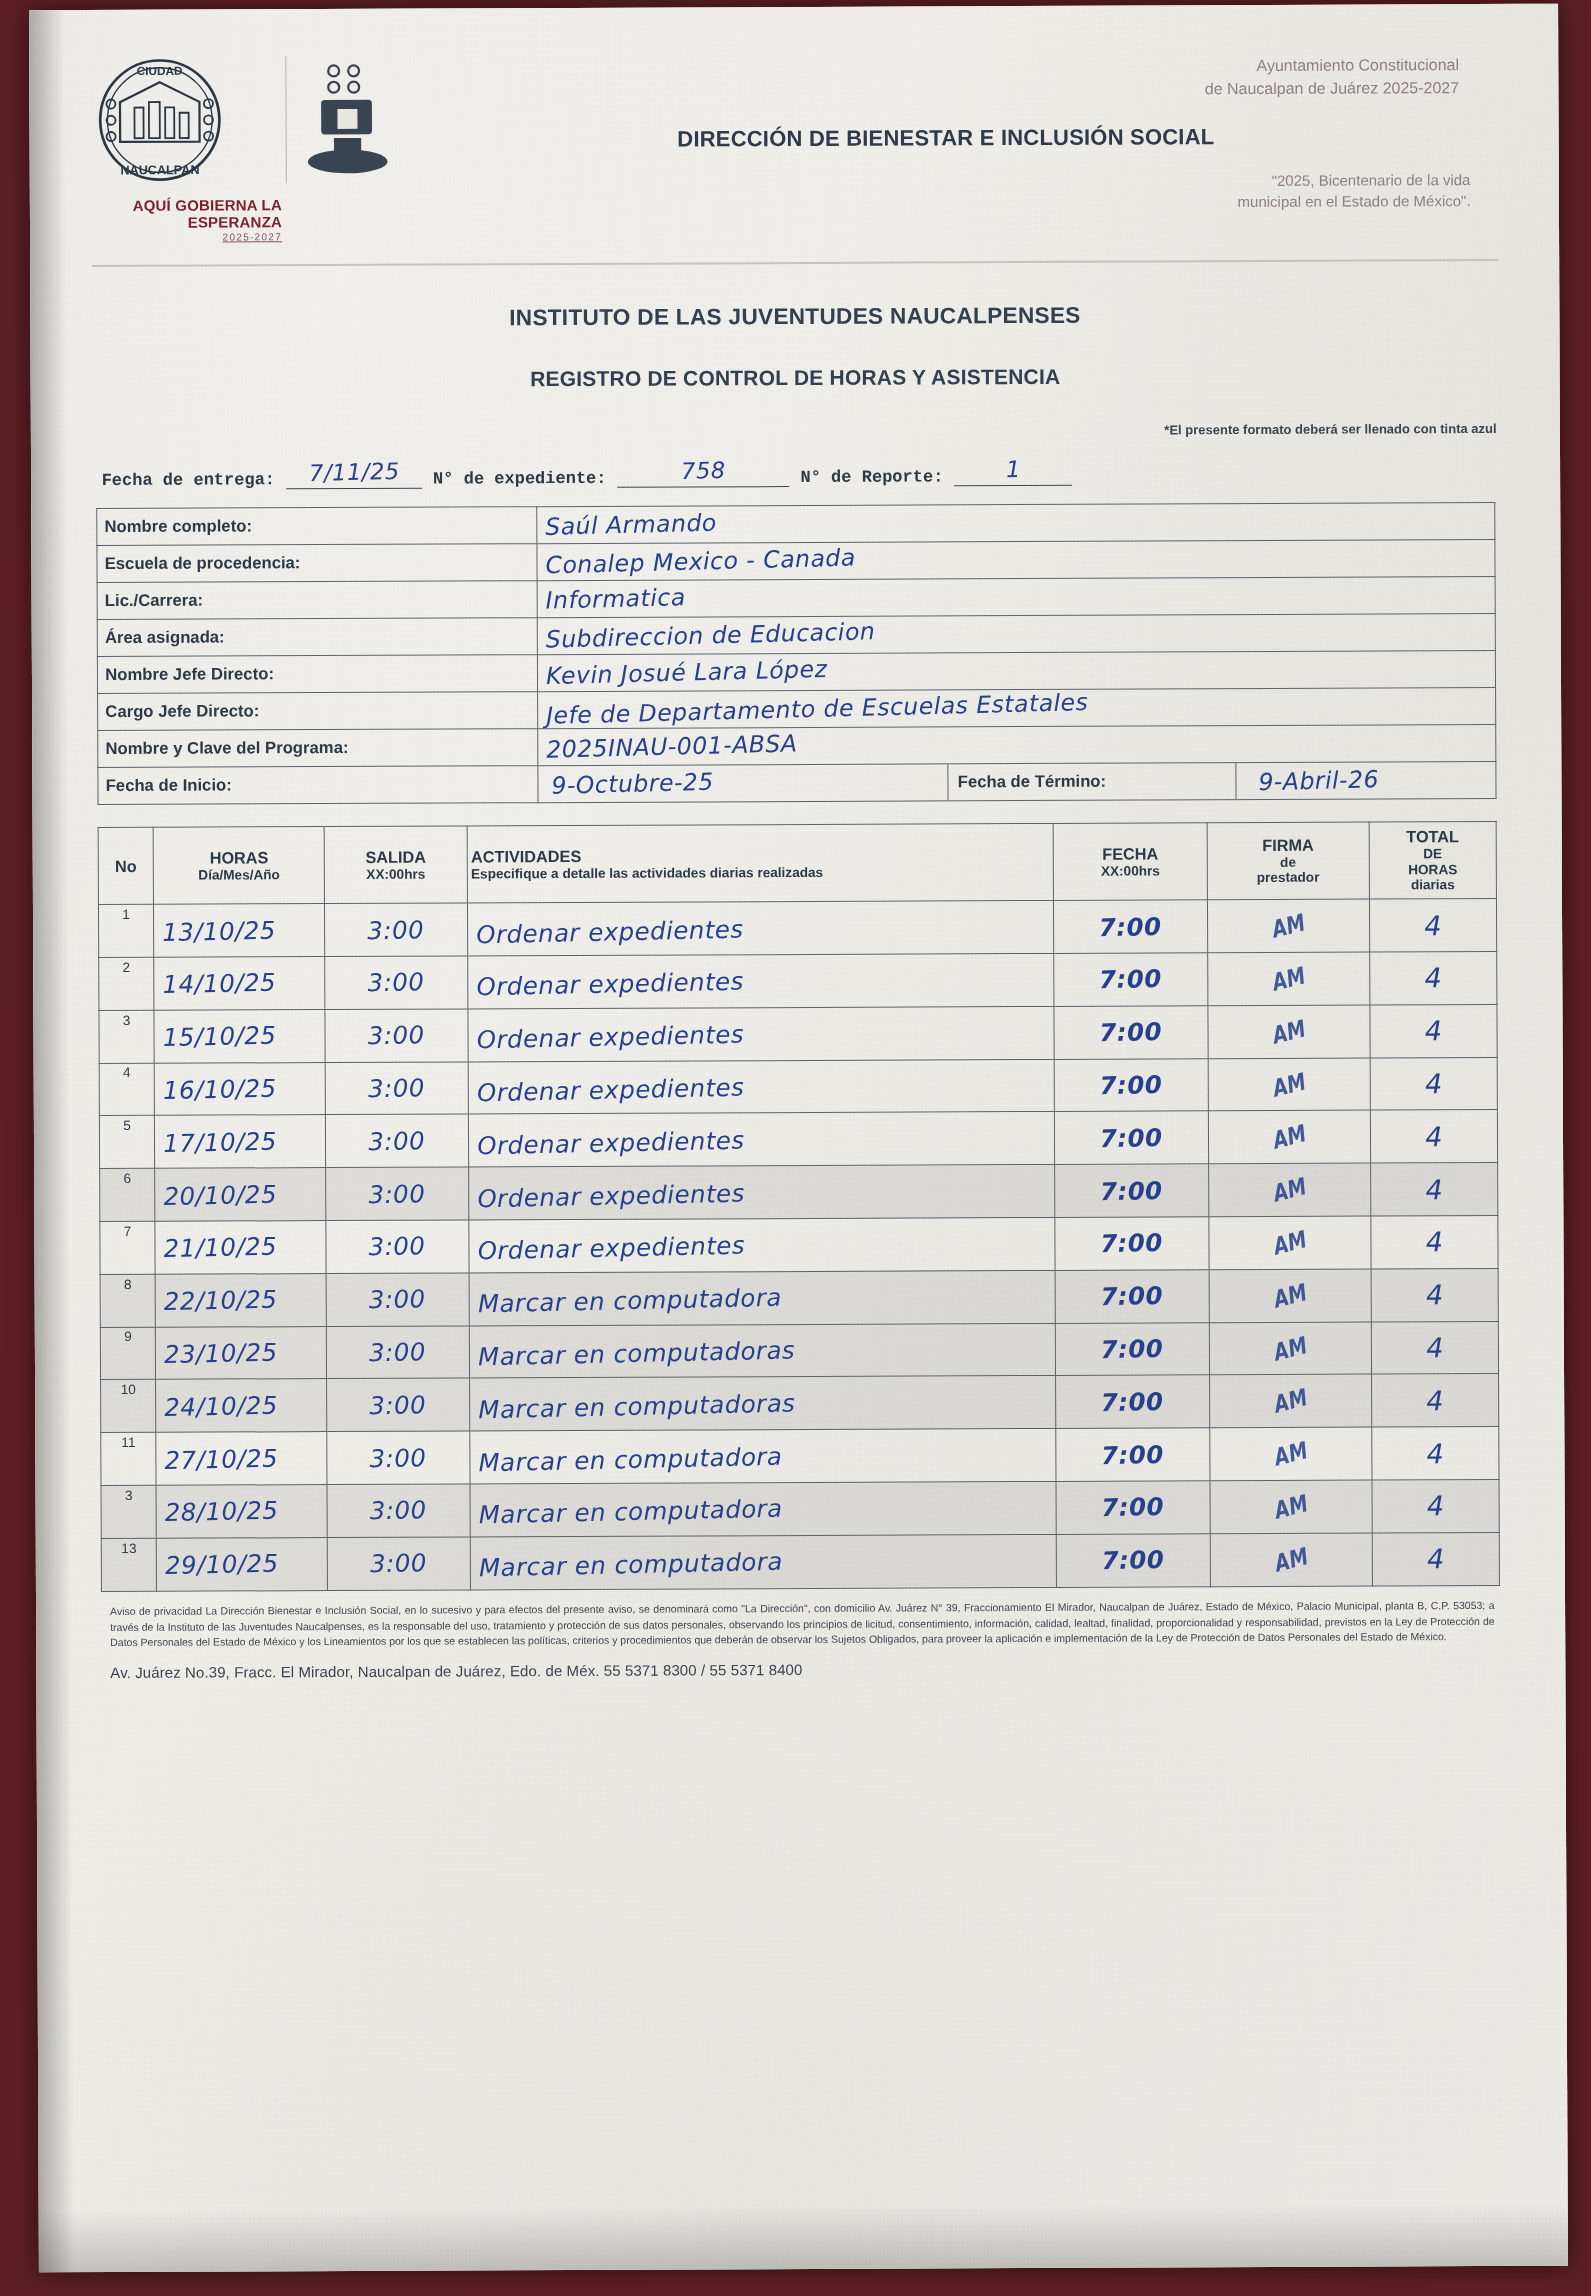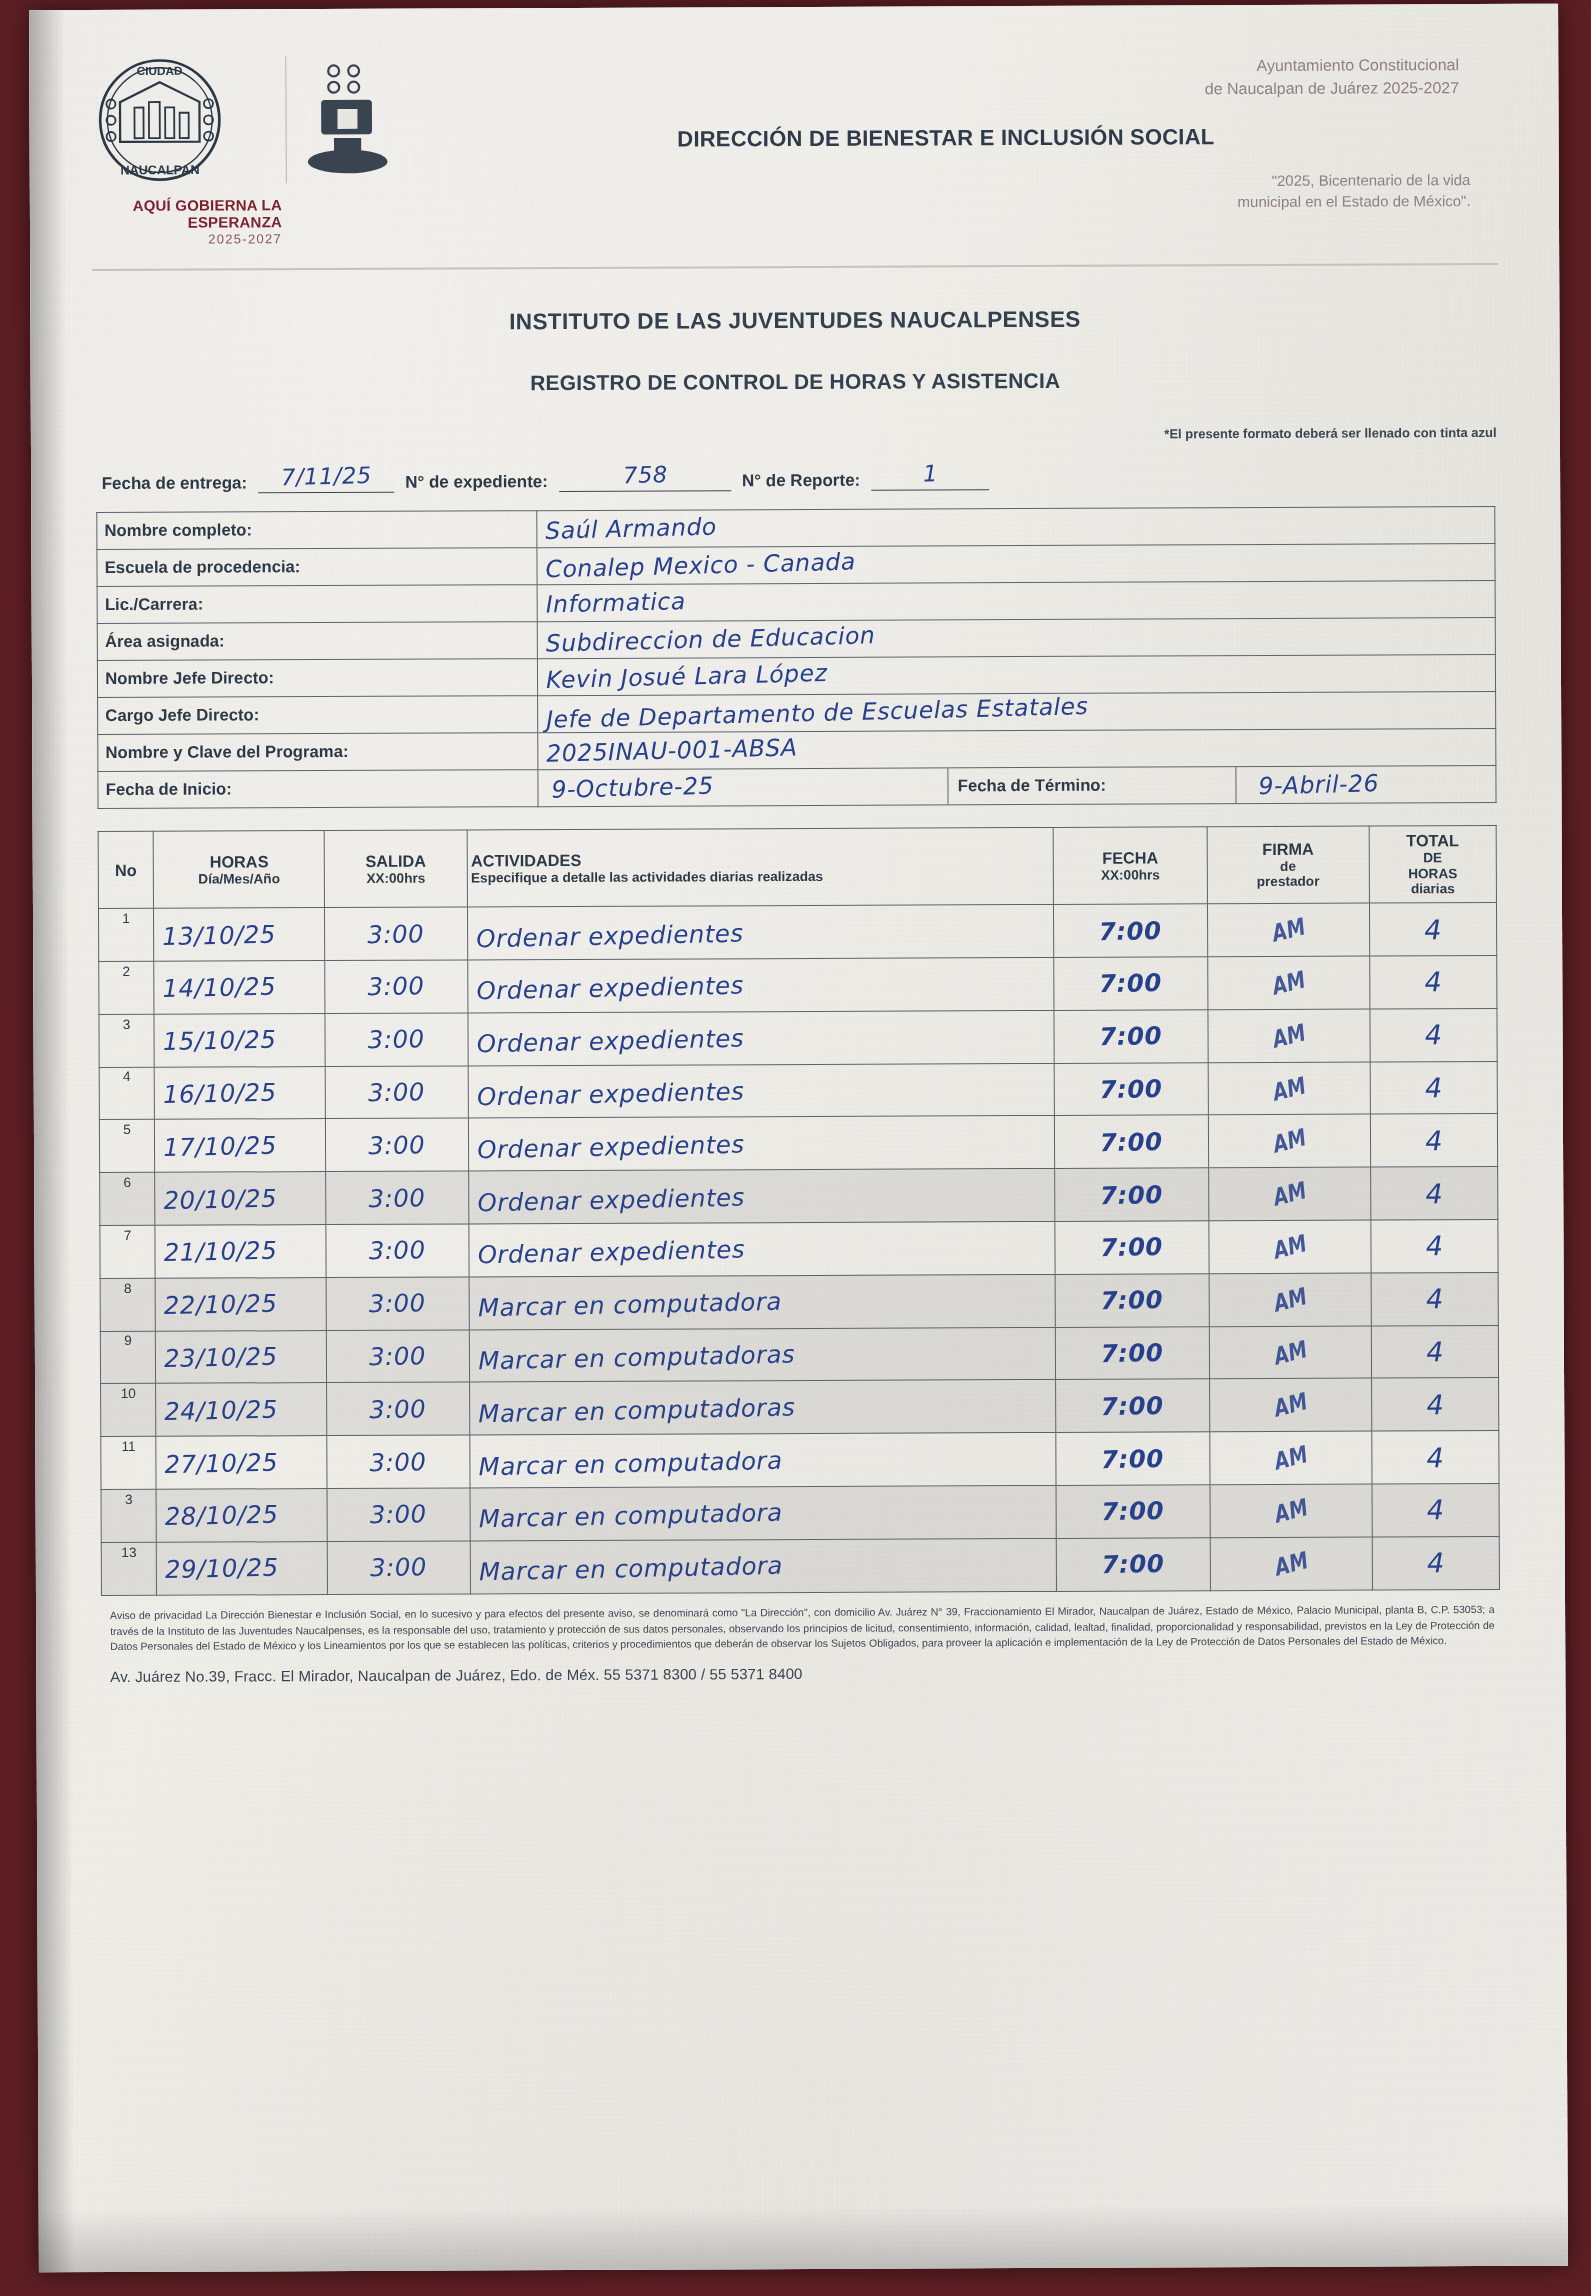--- a/index.html
+++ b/index.html
@@ -61,25 +61,26 @@
     font-size: 15px;
     font-weight: bold;
     color: #7a2230;
     letter-spacing: 0.2px;
     margin-top: 5.4px;
     margin-left: 1.8px;
   }
   .esperanza small {
     display:block;
     font-weight: normal;
-    font-size: 13px;
+    font-size: 10px;
     color: #8a5560;
     letter-spacing: 1.3px;
     margin-top: 1.8px;
     margin-left: 33px;
+    text-decoration: underline;
   }
   .divider-v {
     width: 1.8px;
     background: #b9b4ad;
     height: 127px;
     margin: 7.2px 20px 0 3.6px;
   }
   .inst-logo { width: 109px; padding-top: 11px; }
   .header-text {
     flex: 1;
@@ -137,21 +138,21 @@
   
   .topfields {
     display: flex;
     align-items: flex-end;
     margin-top: 20px;
     padding: 0 20px 0 23.5px;
     font-size: 17px;
     color: #2d3946;
     font-weight: bold;
   }
-  .tf-label { white-space: nowrap; }
+  .tf-label { white-space: nowrap; font-family: Liberation Mono, monospace; }
   .tf-val {
     flex: 0 0 auto;
     border-bottom: 1.8px solid #3a4450;
     margin: 0 11px;
     min-width: 136px;
     text-align: center;
     position: relative;
     height: 27px;
   }
   .hw {

